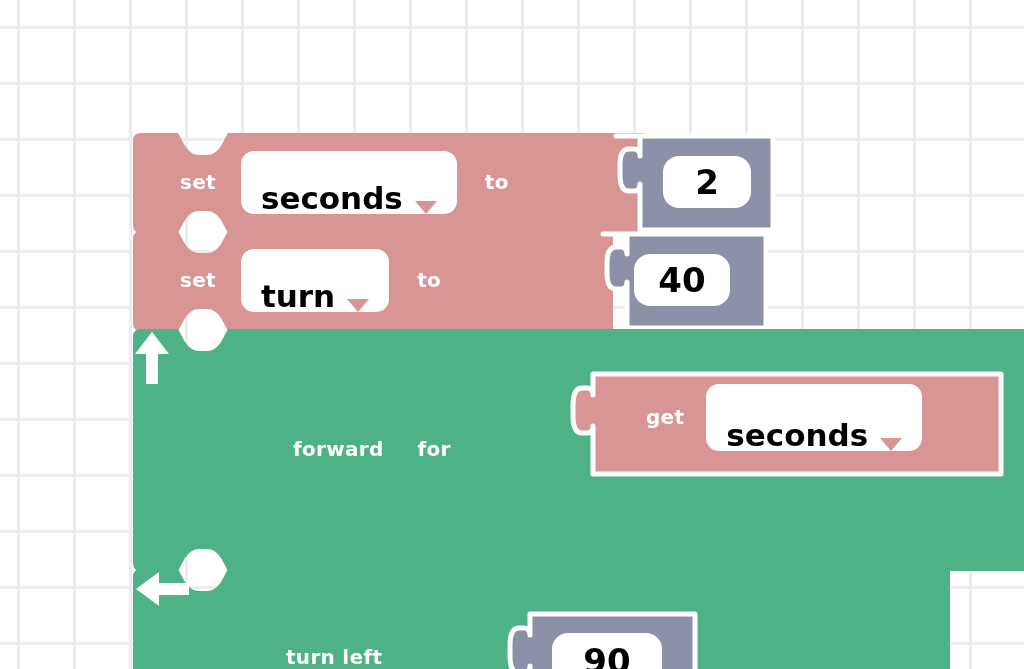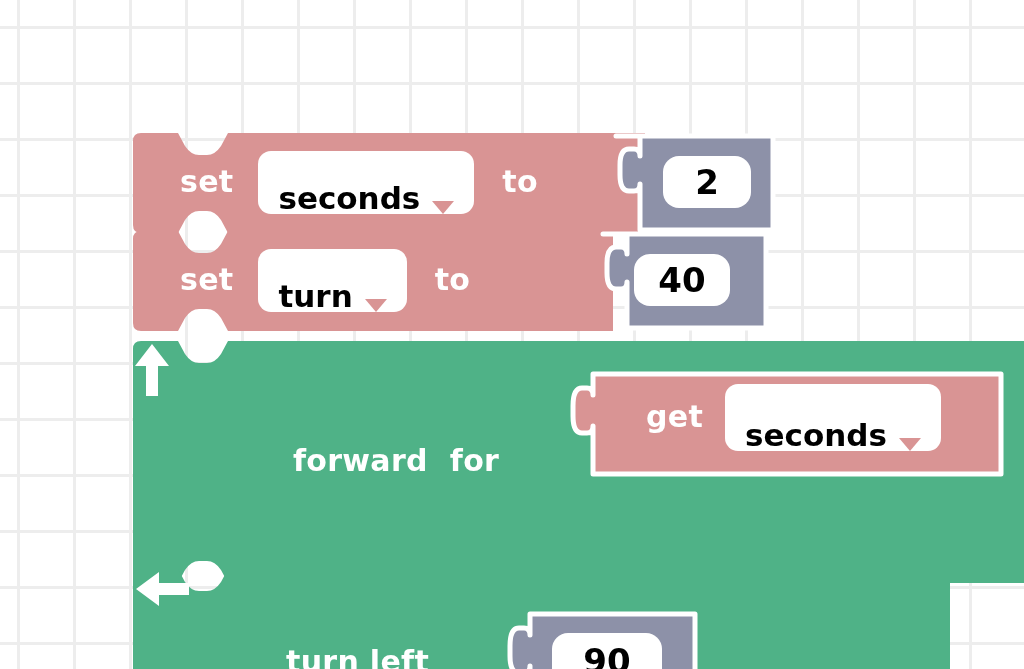--- a/index.html
+++ b/index.html
@@ -26,21 +26,21 @@
       linear-gradient(to bottom, #ededed 0px, #ededed 3px, transparent 3px);
     background-size: 56px 56px;
     background-position: 17px 26px;
     overflow: hidden;
   }
 
   
   .blk-label {
     color: #ffffff;
     font-weight: 700;
-    font-size: 30px;
+    font-size: 20px;
     letter-spacing: 0.3px;
     white-space: nowrap;
     line-height: 1;
   }
 
   
   .stmt {
     position: absolute;
   }
   .stmt svg {
@@ -166,32 +166,32 @@
     <svg width="170" height="100" viewBox="0 0 170 100" aria-hidden="true">
       <path d="M3,3 L27,3 L27,23 Q27,16 21,16 L16,16 Q7,16 7,32 L7,42 Q7,58 16,58 L21,58 Q27,58 27,51 L27,97 L166,97 L166,3 Z" fill="#8d91a8" stroke="#ffffff" stroke-width="5" stroke-linejoin="round"></path>
     </svg>
     <div class="reporter-content" style="width:168px; padding-left:34px;">
       <span class="num-field" style="width:96px; height:52px;">
         <span class="num-text">40</span>
       </span>
     </div>
   </div>
 
-  <div class="stmt" style="left:133px; top:341px; width:891px; height:240px;">
+  <div class="stmt" style="left:133px; top:329px; width:891px; height:240px;">
     <svg width="893" height="242" viewBox="0 0 893 242" aria-hidden="true">
       <path d="M0,8 Q0,0 8,0 L45,0 L52,13 Q58,22 66,22 L74,22 Q82,22 88,13 L95,0 L893,0 L893,242 L95,242 L88,229 Q82,220 74,220 L66,220 Q58,220 52,229 L45,242 L8,242 Q0,242 0,234 Z" fill="#4fb287"></path>
     </svg>
     <div class="stmt-content" style="width:891px; padding-left:57px;">
       <span class="arrow-icon" style="width:38px; height:58px;">
         <svg width="38" height="58" viewBox="0 0 38 58" aria-hidden="true">
           <path d="M19,3 L36,25 L25,25 L25,55 L13,55 L13,25 L2,25 Z" fill="#ffffff"></path>
         </svg>
       </span>
       <span class="blk-label" style="margin-left:65px;">forward</span>
-      <span class="blk-label" style="margin-left:22px;">for</span>
+      <span class="blk-label" style="margin-left:34px;">for</span>
     </div>
   </div>
 
   <div class="reporter" style="left:568px; top:371px; width:435px; height:92px;">
     <svg width="437" height="106" viewBox="0 0 437 106" aria-hidden="true">
       <path d="M25,3 L25,24 Q25,17 19,17 L14,17 Q5,17 5,35 L5,45 Q5,62 14,62 L19,62 Q25,62 25,55 L25,103 L433,103 L433,3 Z" fill="#d99494" stroke="#ffffff" stroke-width="5" stroke-linejoin="round"></path>
     </svg>
     <div class="reporter-content" style="width:435px; padding-left:78px;">
       <span class="blk-label">get</span>
       <span class="field" style="margin-left:22px; height:67px;">

